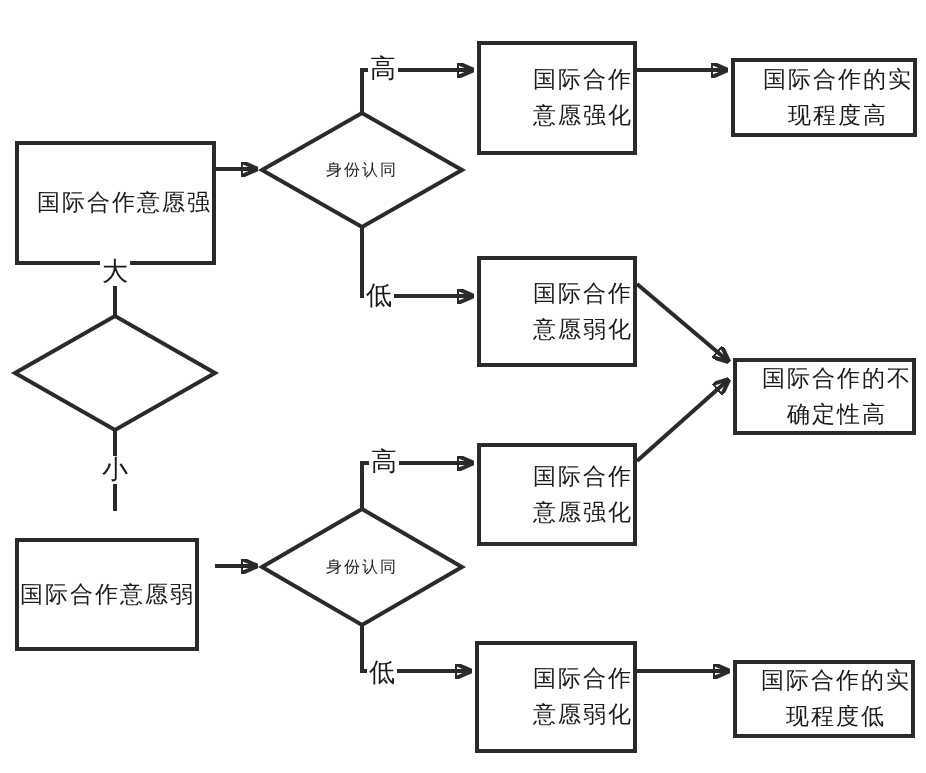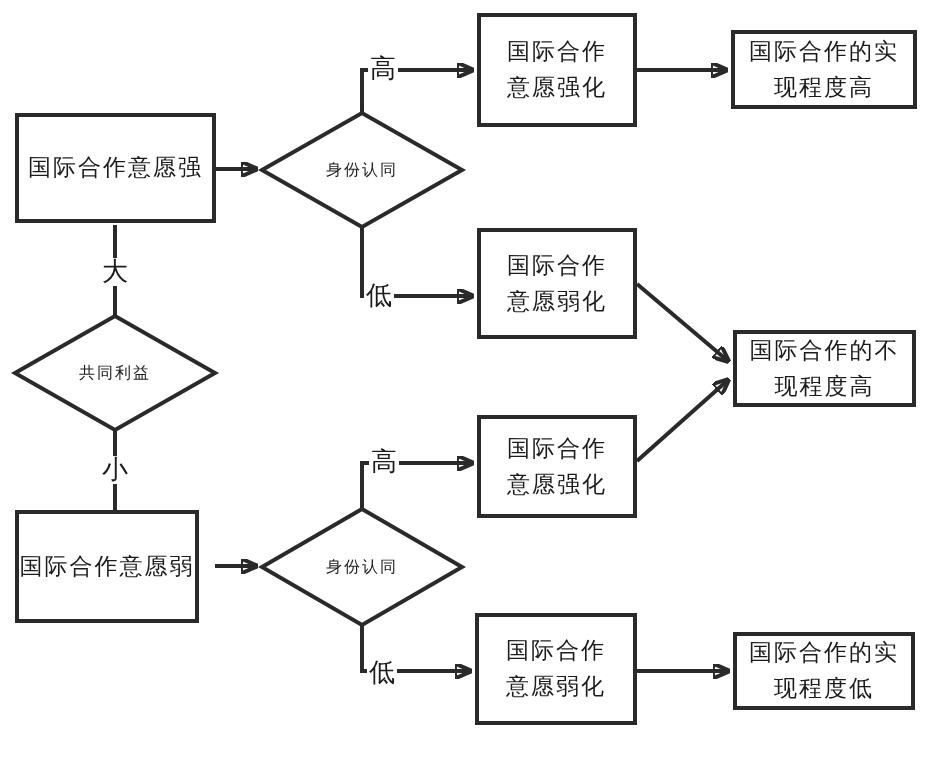--- a/index.html
+++ b/index.html
@@ -35,21 +35,22 @@
     stroke:var(--line);
     stroke-width:4;
   }
   .box{
     position:absolute;
     box-sizing:border-box;
     border:4px solid var(--line);
     background:var(--bg);
     display:flex;
     align-items:center;
-    justify-content:center;
+    justify-content:flex-end;
+    margin-top:28px;
   }
   .node-label{
     color:var(--text);
     font-size:23px;
     letter-spacing:2px;
     line-height:1.55;
     text-align:center;
     white-space:pre-line;
   }
   .diamond-label{
@@ -94,42 +95,42 @@
     <path d="M215,566 L256,566" marker-end="url(#arrow)"></path>
     <path d="M362,509 L362,463 L472,463" marker-end="url(#arrow)"></path>
     <path d="M362,625 L362,671 L470,671" marker-end="url(#arrow)"></path>
     <path d="M637,671 L728,671" marker-end="url(#arrow)"></path>
 
     <polygon class="diamond" points="262,170 362,113 462,170 362,227"></polygon>
     <polygon class="diamond" points="15,373 115,316 215,373 115,430"></polygon>
     <polygon class="diamond" points="262,567 362,509 462,567 362,625"></polygon>
   </svg>
 
-  <div class="box" style="left:15px;top:113px;width:201px;height:110px">
+  <div class="box" style="left:15px;top:113px;width:201px;height:124px">
     <span class="node-label">国际合作意愿强</span>
   </div>
 
   <div class="box" style="left:477px;top:13px;width:160px;height:114px">
     <span class="node-label">国际合作
 意愿强化</span>
   </div>
 
   <div class="box" style="left:731px;top:30px;width:186px;height:79px">
     <span class="node-label">国际合作的实
 现程度高</span>
   </div>
 
   <div class="box" style="left:477px;top:228px;width:160px;height:111px">
     <span class="node-label">国际合作
 意愿弱化</span>
   </div>
 
   <div class="box" style="left:733px;top:330px;width:183px;height:77px">
     <span class="node-label">国际合作的不
-现程度高</span>
+确定性高</span>
   </div>
 
   <div class="box" style="left:477px;top:415px;width:160px;height:103px">
     <span class="node-label">国际合作
 意愿强化</span>
   </div>
 
   <div class="box" style="left:15px;top:510px;width:184px;height:113px">
     <span class="node-label">国际合作意愿弱</span>
   </div>
@@ -138,21 +139,20 @@
     <span class="node-label">国际合作
 意愿弱化</span>
   </div>
 
   <div class="box" style="left:733px;top:632px;width:182px;height:78px">
     <span class="node-label">国际合作的实
 现程度低</span>
   </div>
 
   <div class="diamond-label" style="left:362px;top:170px">身份认同</div>
-  <div class="diamond-label" style="left:115px;top:373px">共同利益</div>
   <div class="diamond-label" style="left:362px;top:567px">身份认同</div>
 
   <div class="edge-label" style="left:115px;top:272px">大</div>
   <div class="edge-label" style="left:115px;top:470px">小</div>
   <div class="edge-label" style="left:383px;top:69px">高</div>
   <div class="edge-label" style="left:379px;top:296px">低</div>
   <div class="edge-label" style="left:384px;top:462px">高</div>
   <div class="edge-label" style="left:382px;top:673px">低</div>
 
 </div>

